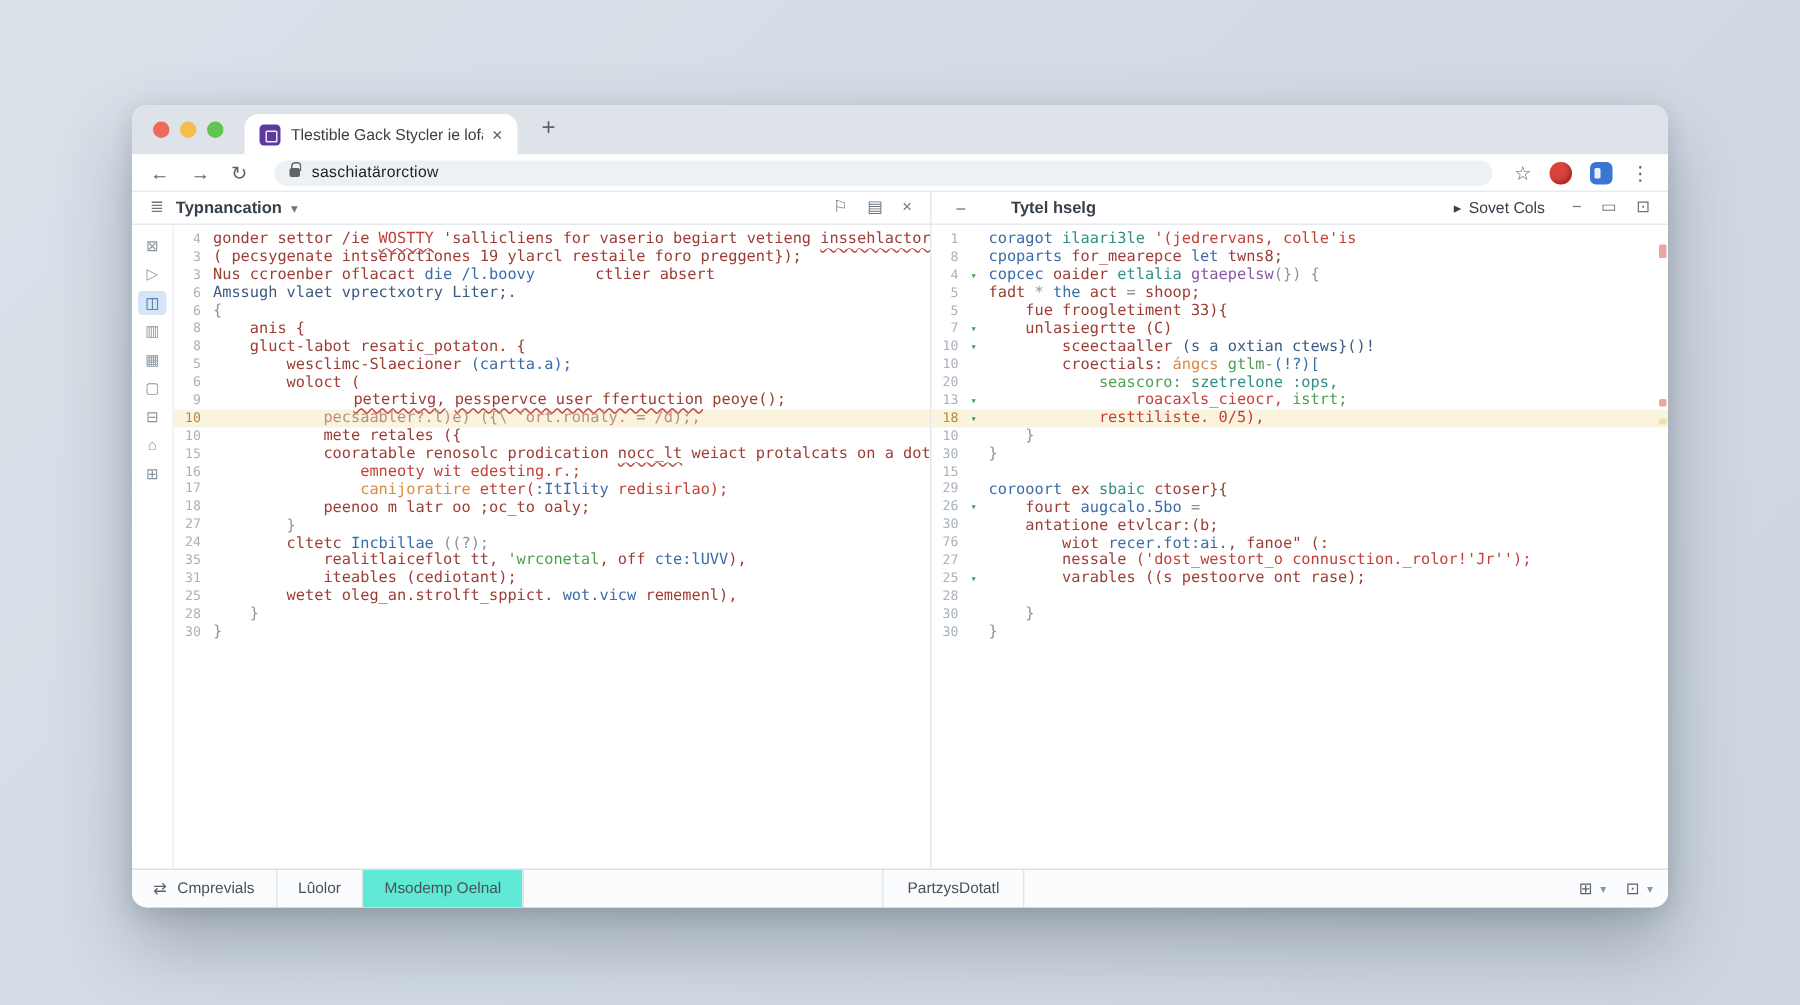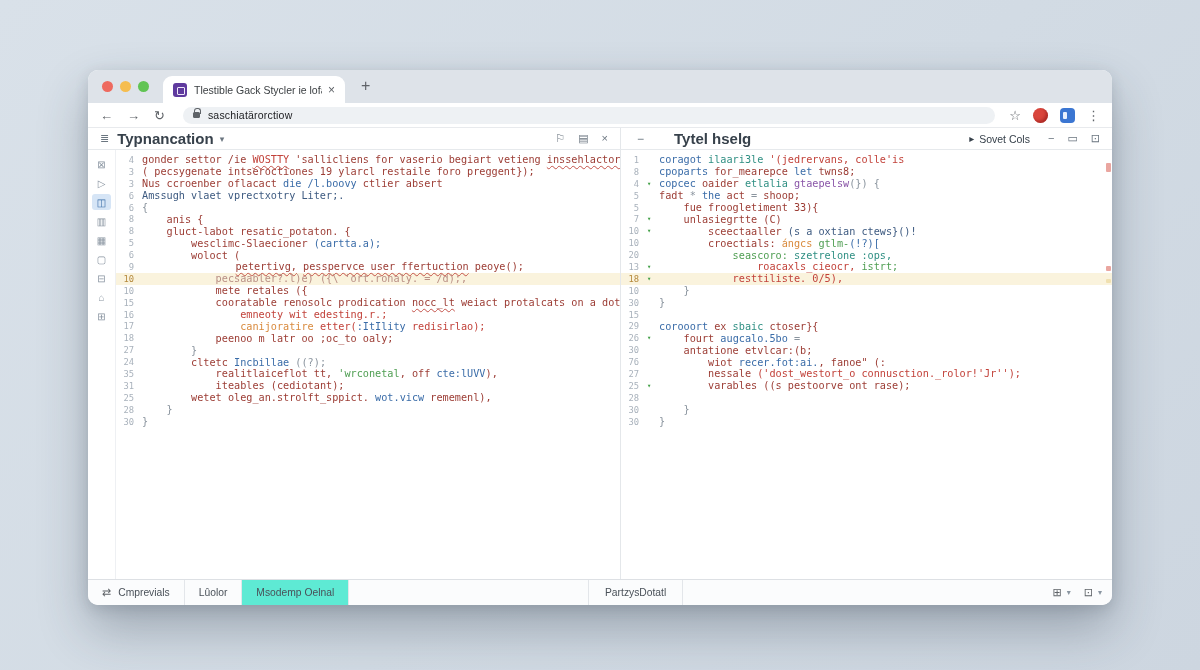--- a/index.html
+++ b/index.html
@@ -47,21 +47,21 @@
                 background:#e8f0fd; border-radius:1px; }
   .menu3 { font-size:13px; color:#5f6368; line-height:1; }
 
   
   .pane-headers { height:23px; border-top:1px solid #e8eaed; border-bottom:1px solid #e6e9ec;
                   display:flex; flex-shrink:0; background:#fff; }
   .ph-left { width:533px; display:flex; align-items:center; padding:0 12px;
              border-right:1px solid #e4e7ea; }
   .ph-right { flex:1; display:flex; align-items:center; padding:0 12px; }
   .ph-icon { font-size:11px; color:#6b7680; line-height:1; }
-  .ph-title { font-size:15px; color:#37414b; font-weight:600; margin:0 6px 0 8px; }
+  .ph-title { font-size:11px; color:#37414b; font-weight:600; margin:0 6px 0 8px; }
   .ph-chevron { font-size:9px; color:#6b7680; }
   .ph-spacer { flex:1; }
   .ph-actions { display:flex; align-items:center; gap:13px; }
   .collapse-glyph { font-size:12px; color:#6b7680; margin:0 22px 0 4px; }
   .run-group { display:flex; align-items:center; gap:5px; margin-right:18px; }
   .run-play { font-size:10px; color:#37414b; }
   .run-label { font-size:10.5px; color:#37414b; }
 
   
   .body { flex:1; display:flex; min-height:0; position:relative; background:#fff; }
@@ -173,21 +173,21 @@
           <span class="sicon">▥</span>
           <span class="sicon">▦</span>
           <span class="sicon">▢</span>
           <span class="sicon">⊟</span>
           <span class="sicon">⌂</span>
           <span class="sicon">⊞</span>
         </div>
       <div class="codepane left" id="left-code">
           <div class="crow"><span class="lnum">4</span><span class="lcontent"><span style="color: rgb(156, 60, 52);">gonder settor /ie </span><span class="wavy" style="color: rgb(194, 66, 58);">WOSTTY</span><span style="color: rgb(156, 60, 52);"> 'sallicliens for vaserio begiart vetieng </span><span class="wavy" style="color: rgb(156, 60, 52);">inssehlactor({</span></span></div>
           <div class="crow"><span class="lnum">3</span><span class="lcontent"><span style="color: rgb(156, 60, 52);">( pecsygenate intseroctiones 19 ylarcl restaile foro preggent});</span></span></div>
-          <div class="crow"><span class="lnum">3</span><span class="lcontent"><span style="color: rgb(156, 60, 52);">Nus ccroenber oflacact </span><span style="color: rgb(58, 108, 168);">die /l.boovy</span><span style="color: rgb(156, 60, 52);"> ctlier absert</span></span></div>
+          <div class="crow"><span class="lnum">3</span><span class="lcontent"><span style="color: rgb(156, 60, 52);">Nus ccroenber oflacact </span><span style="color: rgb(58, 108, 168);">die /l.boovy</span><span style="color: rgb(156, 60, 52); margin-left: 34px;"> ctlier absert</span></span></div>
           <div class="crow"><span class="lnum">6</span><span class="lcontent"><span style="color: rgb(61, 90, 128);">Amssugh vlaet vprectxotry Liter;.</span></span></div>
           <div class="crow"><span class="lnum">6</span><span class="lcontent"><span style="color: rgb(138, 148, 158);">{</span></span></div>
           <div class="crow"><span class="lnum">8</span><span class="lcontent">    <span style="color: rgb(156, 60, 52);">anis {</span></span></div>
           <div class="crow"><span class="lnum">8</span><span class="lcontent">    <span style="color: rgb(156, 60, 52);">gluct-labot resatic_potaton. {</span></span></div>
           <div class="crow"><span class="lnum">5</span><span class="lcontent">        <span style="color: rgb(156, 60, 52);">wesclimc-Slaecioner </span><span style="color: rgb(58, 108, 168);">(cartta.a);</span></span></div>
           <div class="crow"><span class="lnum">6</span><span class="lcontent">        <span style="color: rgb(156, 60, 52);">woloct (</span></span></div>
           <div class="crow"><span class="lnum">9</span><span class="lcontent">            <span class="wavy" style="color: rgb(156, 60, 52); padding-left: 20px;">petertivg,</span><span style="color: rgb(156, 60, 52);"> </span><span class="wavy" style="color: rgb(156, 60, 52);">pesspervce user ffertuction</span><span style="color: rgb(156, 60, 52);"> peoye();</span></span></div>
           <div class="crow hl"><span class="lnum">10</span><span class="lcontent">            <span style="color: rgb(185, 143, 133);">pecsaabler?.l)e) ({\ 'ort.ronaly. = /d);,</span></span></div>
           <div class="crow"><span class="lnum">10</span><span class="lcontent">            <span style="color: rgb(156, 60, 52);">mete retales ({</span></span></div>
           <div class="crow"><span class="lnum">15</span><span class="lcontent">            <span style="color: rgb(156, 60, 52);">cooratable renosolc prodication </span><span class="wavy" style="color: rgb(156, 60, 52);">nocc_lt</span><span style="color: rgb(156, 60, 52);"> weiact protalcats on a dotwall.};</span></span></div>

